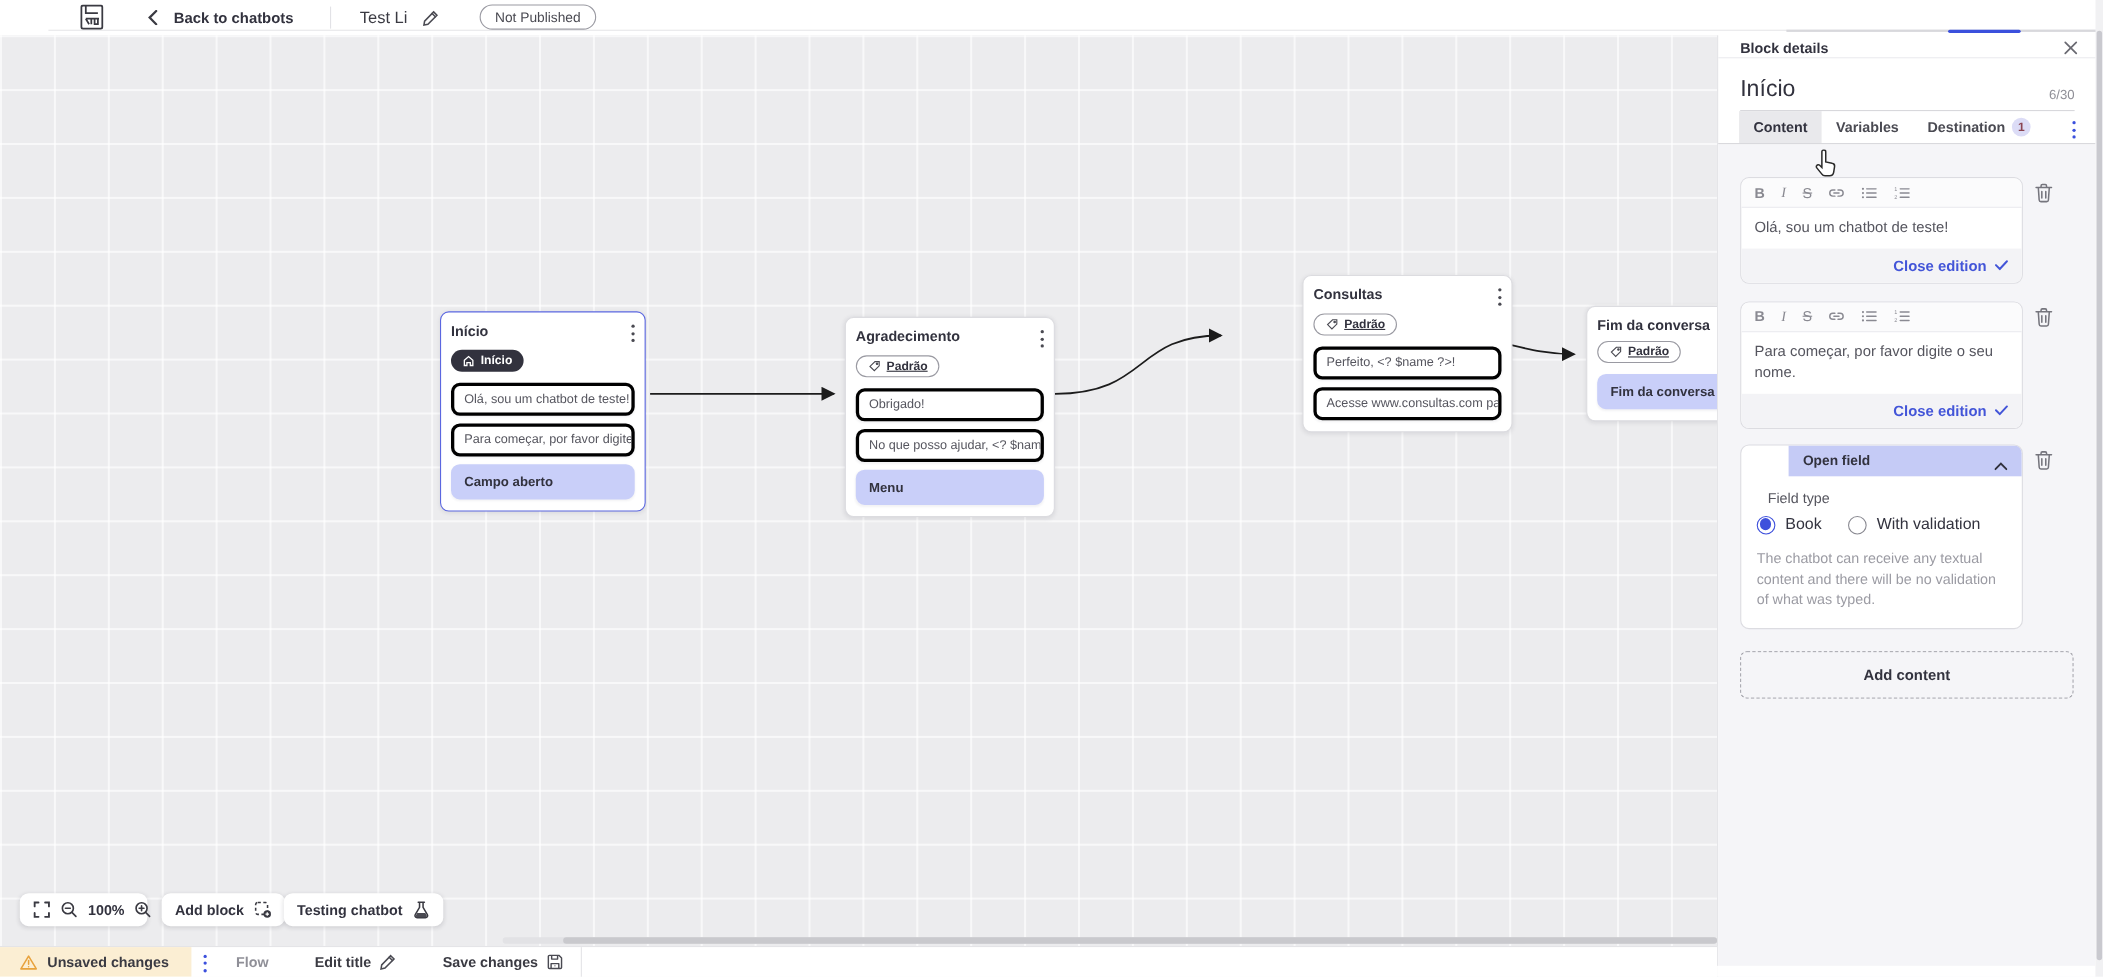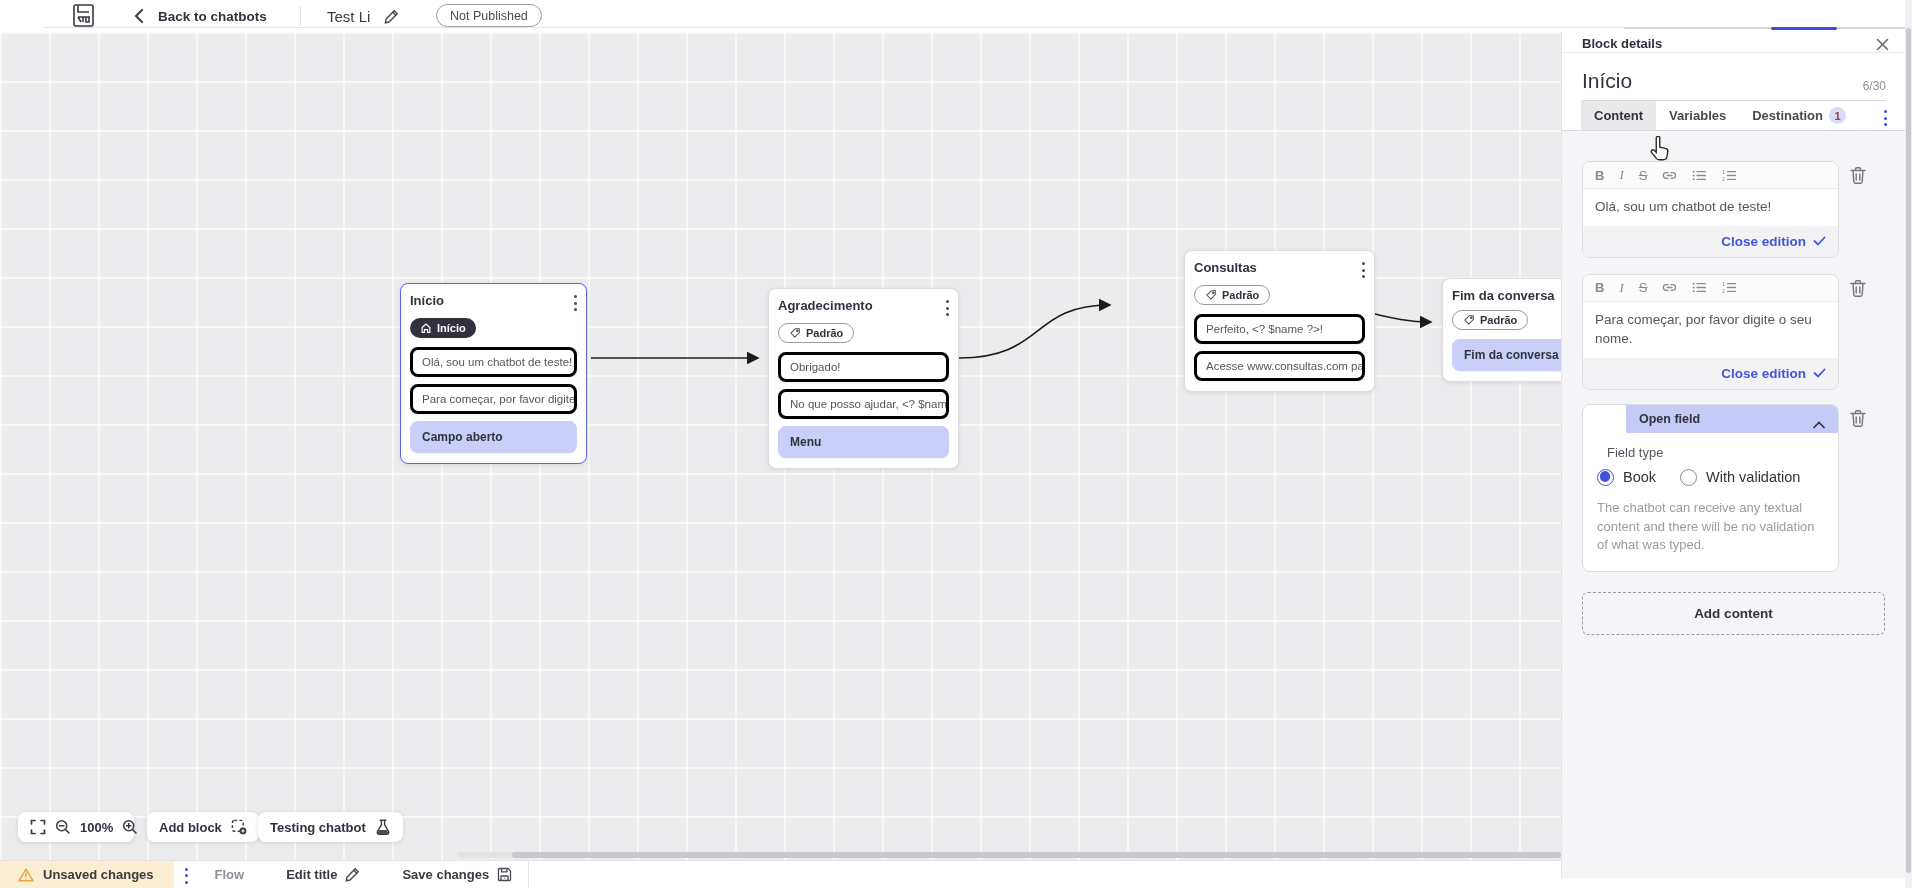--- a/index.html
+++ b/index.html
@@ -33,21 +33,21 @@
   .edges { position:absolute; left:0; top:0; width:1561px; height:828px; pointer-events:none; }
 
   .block { position:absolute; background:#fff; border:1px solid #dcdce0; border-radius:8px; box-shadow:0 1px 4px rgba(40,40,60,.10); padding:9px 9px 10px; }
   .block.selected { border:1.6px solid #5b67e0; }
   .block-head { display:flex; justify-content:space-between; align-items:flex-start; }
   .block-title { font-size:13px; font-weight:700; color:#32323e; }
   .kebab { width:4px; height:16px; display:flex; flex-direction:column; justify-content:space-between; align-items:center; cursor:pointer; margin-top:2px; }
   .kebab i { width:3px; height:3px; border-radius:50%; background:#4a4a52; }
   .kebab.blue i { background:#3b50dd; }
   .pill-dark { display:inline-flex; align-items:center; gap:5px; background:#32323e; color:#fff; border-radius:13px; padding:4px 10px; font-size:11px; font-weight:700; margin-top:7px; }
-  .pill-outline { display:inline-flex; align-items:center; gap:5px; background:#fff; color:#32323e; border:1px solid #9a9aa2; border-radius:13px; padding:3px 10px; font-size:11px; font-weight:700; margin-top:7px; }
+  .pill-outline { display:inline-flex; align-items:center; gap:5px; background:#fff; color:#32323e; border:1px solid #9a9aa2; border-radius:13px; padding:3px 10px; font-size:11px; font-weight:700; margin-top:7px;text-decoration:underline; }
   .pill-icon { width:12px; height:12px; }
   .block-items { margin-top:9px; display:flex; flex-direction:column; gap:7px; }
   .bitem { background:#fff; border:3px solid #000000; border-radius:8px; padding:6px 9px; font-size:11.5px; color:#55555e; white-space:nowrap; overflow:hidden; box-shadow:0 1px 2px rgba(40,40,60,.06); }
   .bitem.action { background:#c9cff9; border-color:#c9cff9; font-weight:700; color:#32323e; font-size:12px; }
 
   
   .tool-card { position:absolute; top:780px; height:30px; background:#fff; border-radius:8px; box-shadow:0 1px 4px rgba(40,40,60,.14); display:flex; align-items:center; gap:9px; padding:0 12px; font-size:13px; font-weight:700; color:#32323e; }
   .tool-icon { width:16px; height:16px; color:#3a3a42; cursor:pointer; flex:none; }
   .hscroll { position:absolute; left:457px; top:820px; width:1104px; height:6px; border-radius:3px; background:#e2e2e5; }
   .hscroll-thumb { position:absolute; left:55px; top:0; height:6px; width:1049px; border-radius:3px; background:#c9c9cd; }

